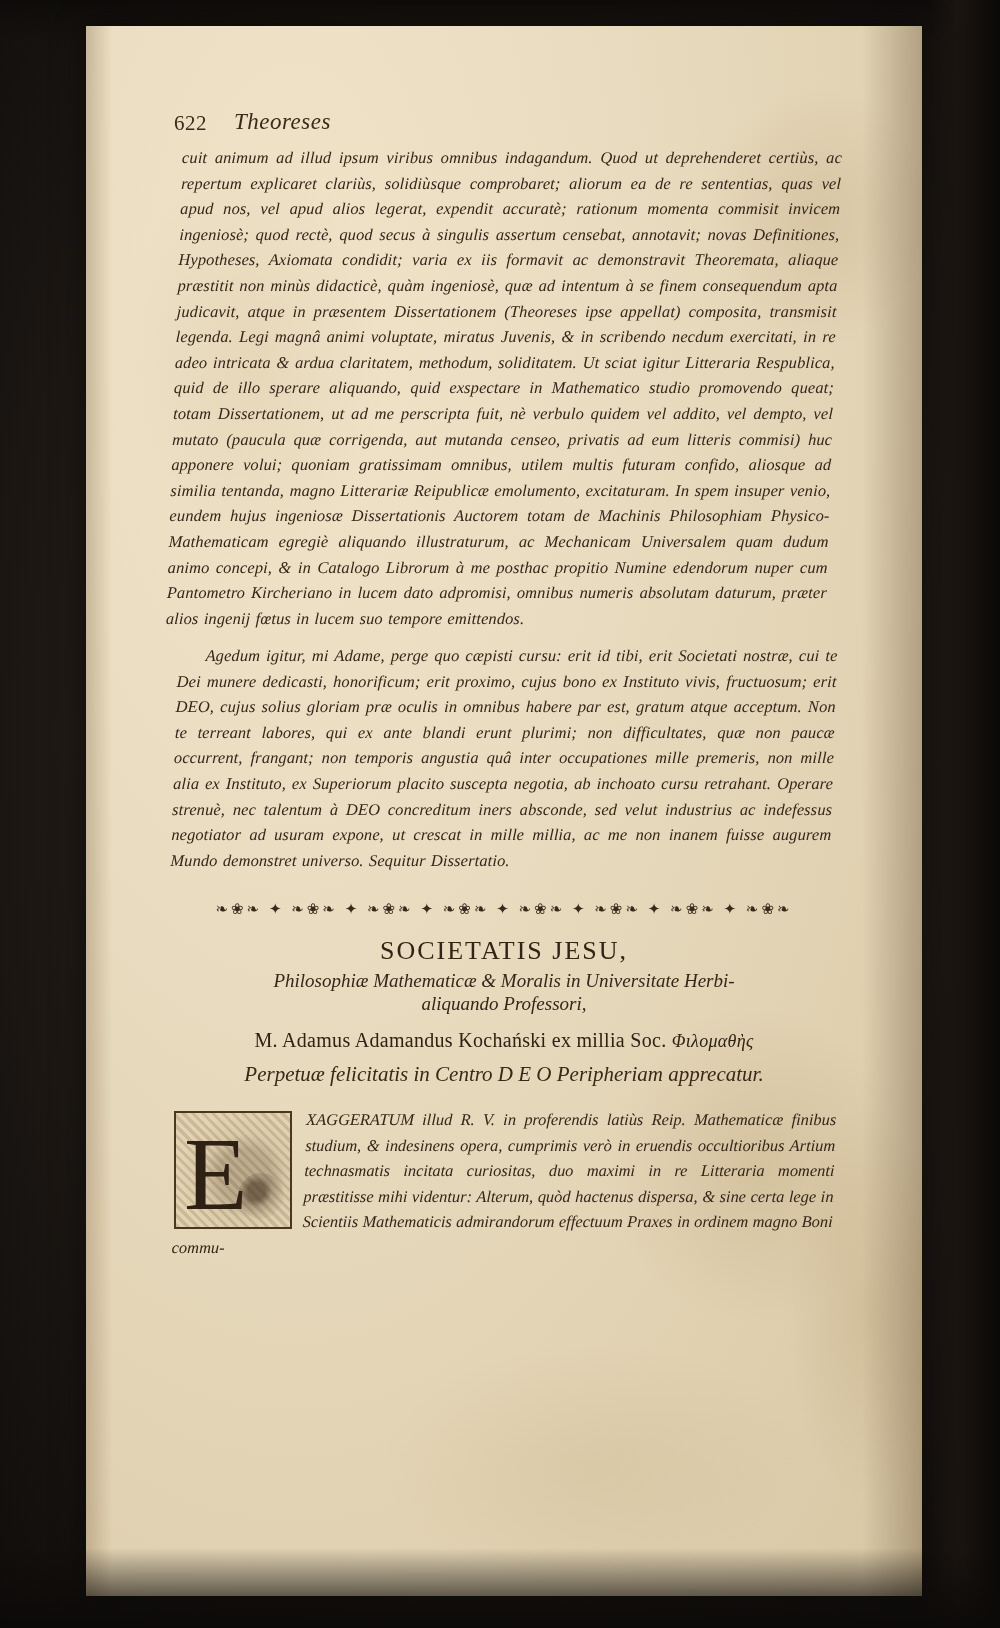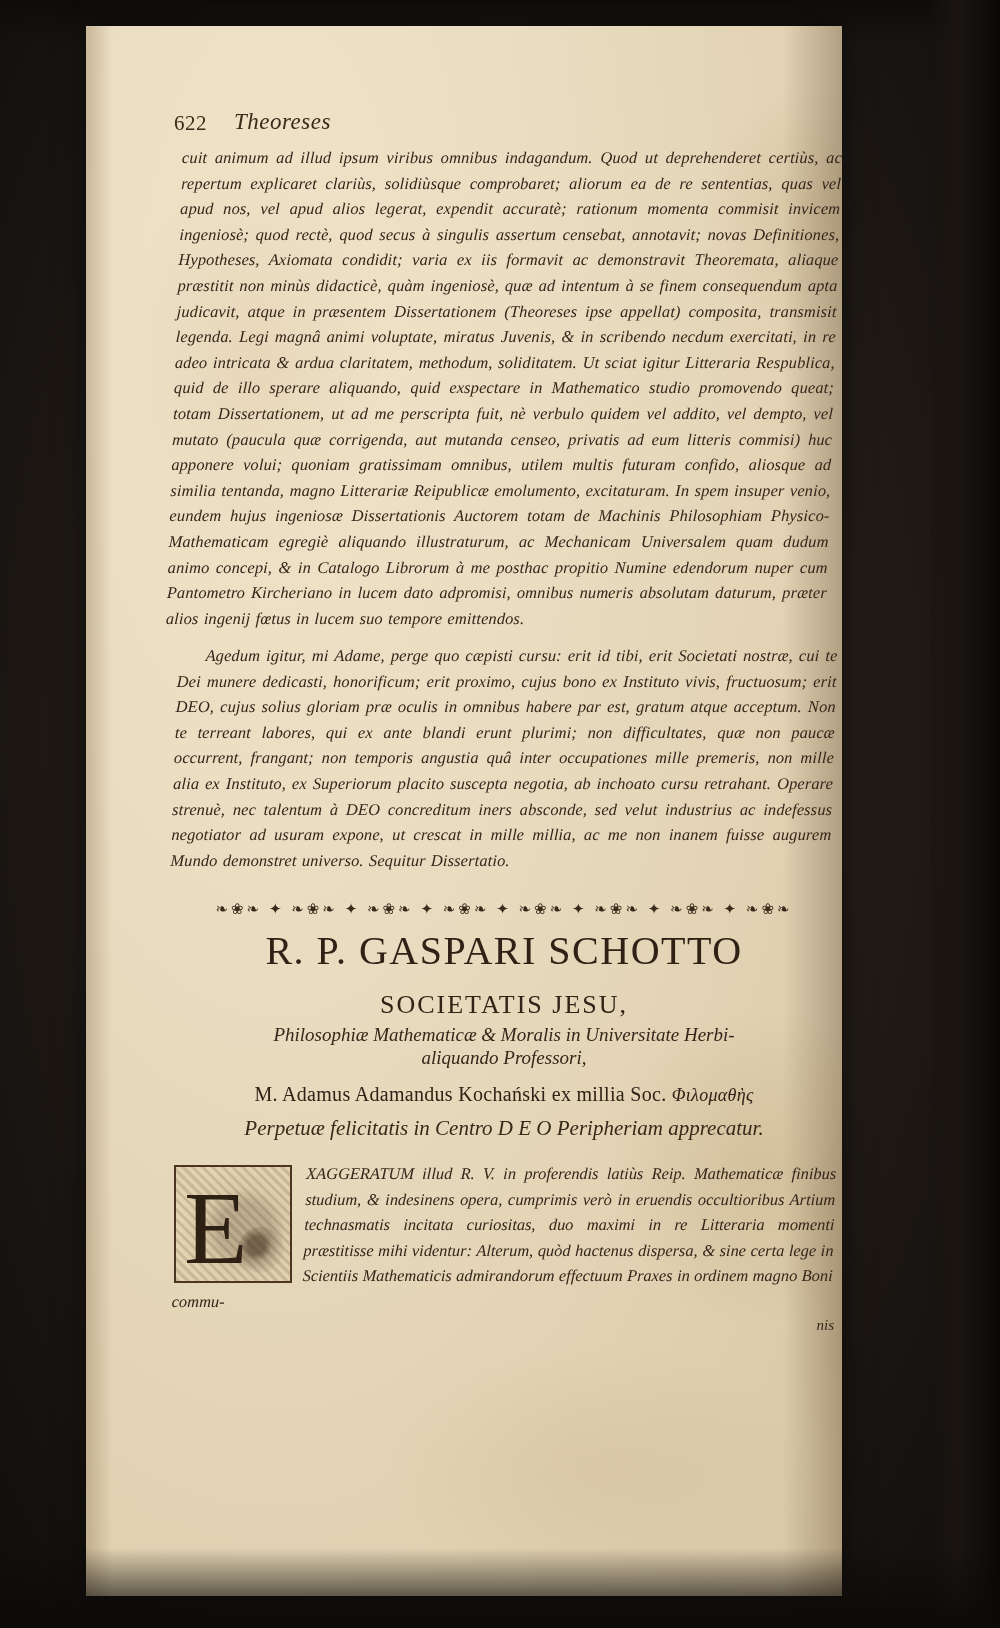--- a/index.html
+++ b/index.html
@@ -37,21 +37,21 @@
   .bottom-edge {
     position: absolute;
     bottom: 0; left: 0; right: 0; height: 80px;
     background: linear-gradient(0deg, #0c0a08 0%, rgba(20,16,13,0.0) 100%);
   }
   
   .leaf {
     position: absolute;
     left: 86px;
     top: 26px;
-    width: 756px;
+    width: 836px;
     height: 1570px;
     background:
       radial-gradient(ellipse at 25% 18%, #f0e3c8 0%, #e9dcc0 35%, #e2d3b4 65%, #d8c7a4 100%);
     box-shadow: 0 0 26px rgba(0,0,0,0.55);
     overflow: hidden;
   }
   
   .stain {
     position: absolute;
     border-radius: 50%;
@@ -249,37 +249,35 @@
         <div class="folio">622</div>
         <div class="running-title">Theoreses</div>
       </div>
 
       <p class="body">cuit animum ad illud ipsum viribus omnibus indagandum. Quod ut deprehenderet certiùs, ac repertum explicaret clariùs, solidiùsque comprobaret; aliorum ea de re sententias, quas vel apud nos, vel apud alios legerat, expendit accuratè; rationum momenta commisit invicem ingeniosè; quod rectè, quod secus à singulis assertum censebat, annotavit; novas Definitiones, Hypotheses, Axiomata condidit; varia ex iis formavit ac demonstravit Theoremata, aliaque præstitit non minùs didacticè, quàm ingeniosè, quæ ad intentum à se finem consequendum apta judicavit, atque in præsentem Dissertationem (Theoreses ipse appellat) composita, transmisit legenda. Legi magnâ animi voluptate, miratus Juvenis, &amp; in scribendo necdum exercitati, in re adeo intricata &amp; ardua claritatem, methodum, soliditatem. Ut sciat igitur Litteraria Respublica, quid de illo sperare aliquando, quid exspectare in Mathematico studio promovendo queat; totam Dissertationem, ut ad me perscripta fuit, nè verbulo quidem vel addito, vel dempto, vel mutato (paucula quæ corrigenda, aut mutanda censeo, privatis ad eum litteris commisi) huc apponere volui; quoniam gratissimam omnibus, utilem multis futuram confido, aliosque ad similia tentanda, magno Litterariæ Reipublicæ emolumento, excitaturam. In spem insuper venio, eundem hujus ingeniosæ Dissertationis Auctorem totam de Machinis Philosophiam Physico-Mathematicam egregiè aliquando illustraturum, ac Mechanicam Universalem quam dudum animo concepi, &amp; in Catalogo Librorum à me posthac propitio Numine edendorum nuper cum Pantometro Kircheriano in lucem dato adpromisi, omnibus numeris absolutam daturum, præter alios ingenij fœtus in lucem suo tempore emittendos.</p>
       <p class="body indent">Agedum igitur, mi Adame, perge quo cæpisti cursu: erit id tibi, erit Societati nostræ, cui te Dei munere dedicasti, honorificum; erit proximo, cujus bono ex Instituto vivis, fructuosum; erit DEO, cujus solius gloriam præ oculis in omnibus habere par est, gratum atque acceptum. Non te terreant labores, qui ex ante blandi erunt plurimi; non difficultates, quæ non paucæ occurrent, frangant; non temporis angustia quâ inter occupationes mille premeris, non mille alia ex Instituto, ex Superiorum placito suscepta negotia, ab inchoato cursu retrahant. Operare strenuè, nec talentum à DEO concreditum iners absconde, sed velut industrius ac indefessus negotiator ad usuram expone, ut crescat in mille millia, ac me non inanem fuisse augurem Mundo demonstret universo. Sequitur Dissertatio.</p>
 
       <div class="ornament">❧❀❧ ✦ ❧❀❧ ✦ ❧❀❧ ✦ ❧❀❧ ✦ ❧❀❧ ✦ ❧❀❧ ✦ ❧❀❧ ✦ ❧❀❧</div>
 
       <div class="dedication">
-        <div class="ded-title">R. P. GASPARI SCHOTTO</div>
         <div class="ded-sub">SOCIETATIS JESU,</div>
         <div class="ded-line3">Philosophiæ Mathematicæ &amp; Moralis in Universitate Herbi-</div>
         <div class="ded-line4">aliquando Professori,</div>
         <div class="ded-author">
           <span>M. Adamus Adamandus Kochański ex millia Soc.</span>
           <span class="greek">Φιλομαθὴς</span>
         </div>
         <div class="ded-wish">Perpetuæ felicitatis in Centro D E O Peripheriam apprecatur.</div>
       </div>
 
       <div class="opening">
         <div class="dropcap">
           <span class="letter">E</span>
           <span class="vine"></span>
         </div>
         <p class="opening-text">XAGGERATUM illud R. V. in proferendis latiùs Reip. Mathematicæ finibus studium, &amp; indesinens opera, cumprimis verò in eruendis occultioribus Artium technasmatis incitata curiositas, duo maximi in re Litteraria momenti præstitisse mihi videntur: Alterum, quòd hactenus dispersa, &amp; sine certa lege in Scientiis Mathematicis admirandorum effectuum Praxes in ordinem magno Boni commu-</p>
-        <div class="catchword">nis</div>
       </div>
 
     </div>
   </div>
 
   <div class="bottom-edge"></div>
 </div>
 
 </body></html>

